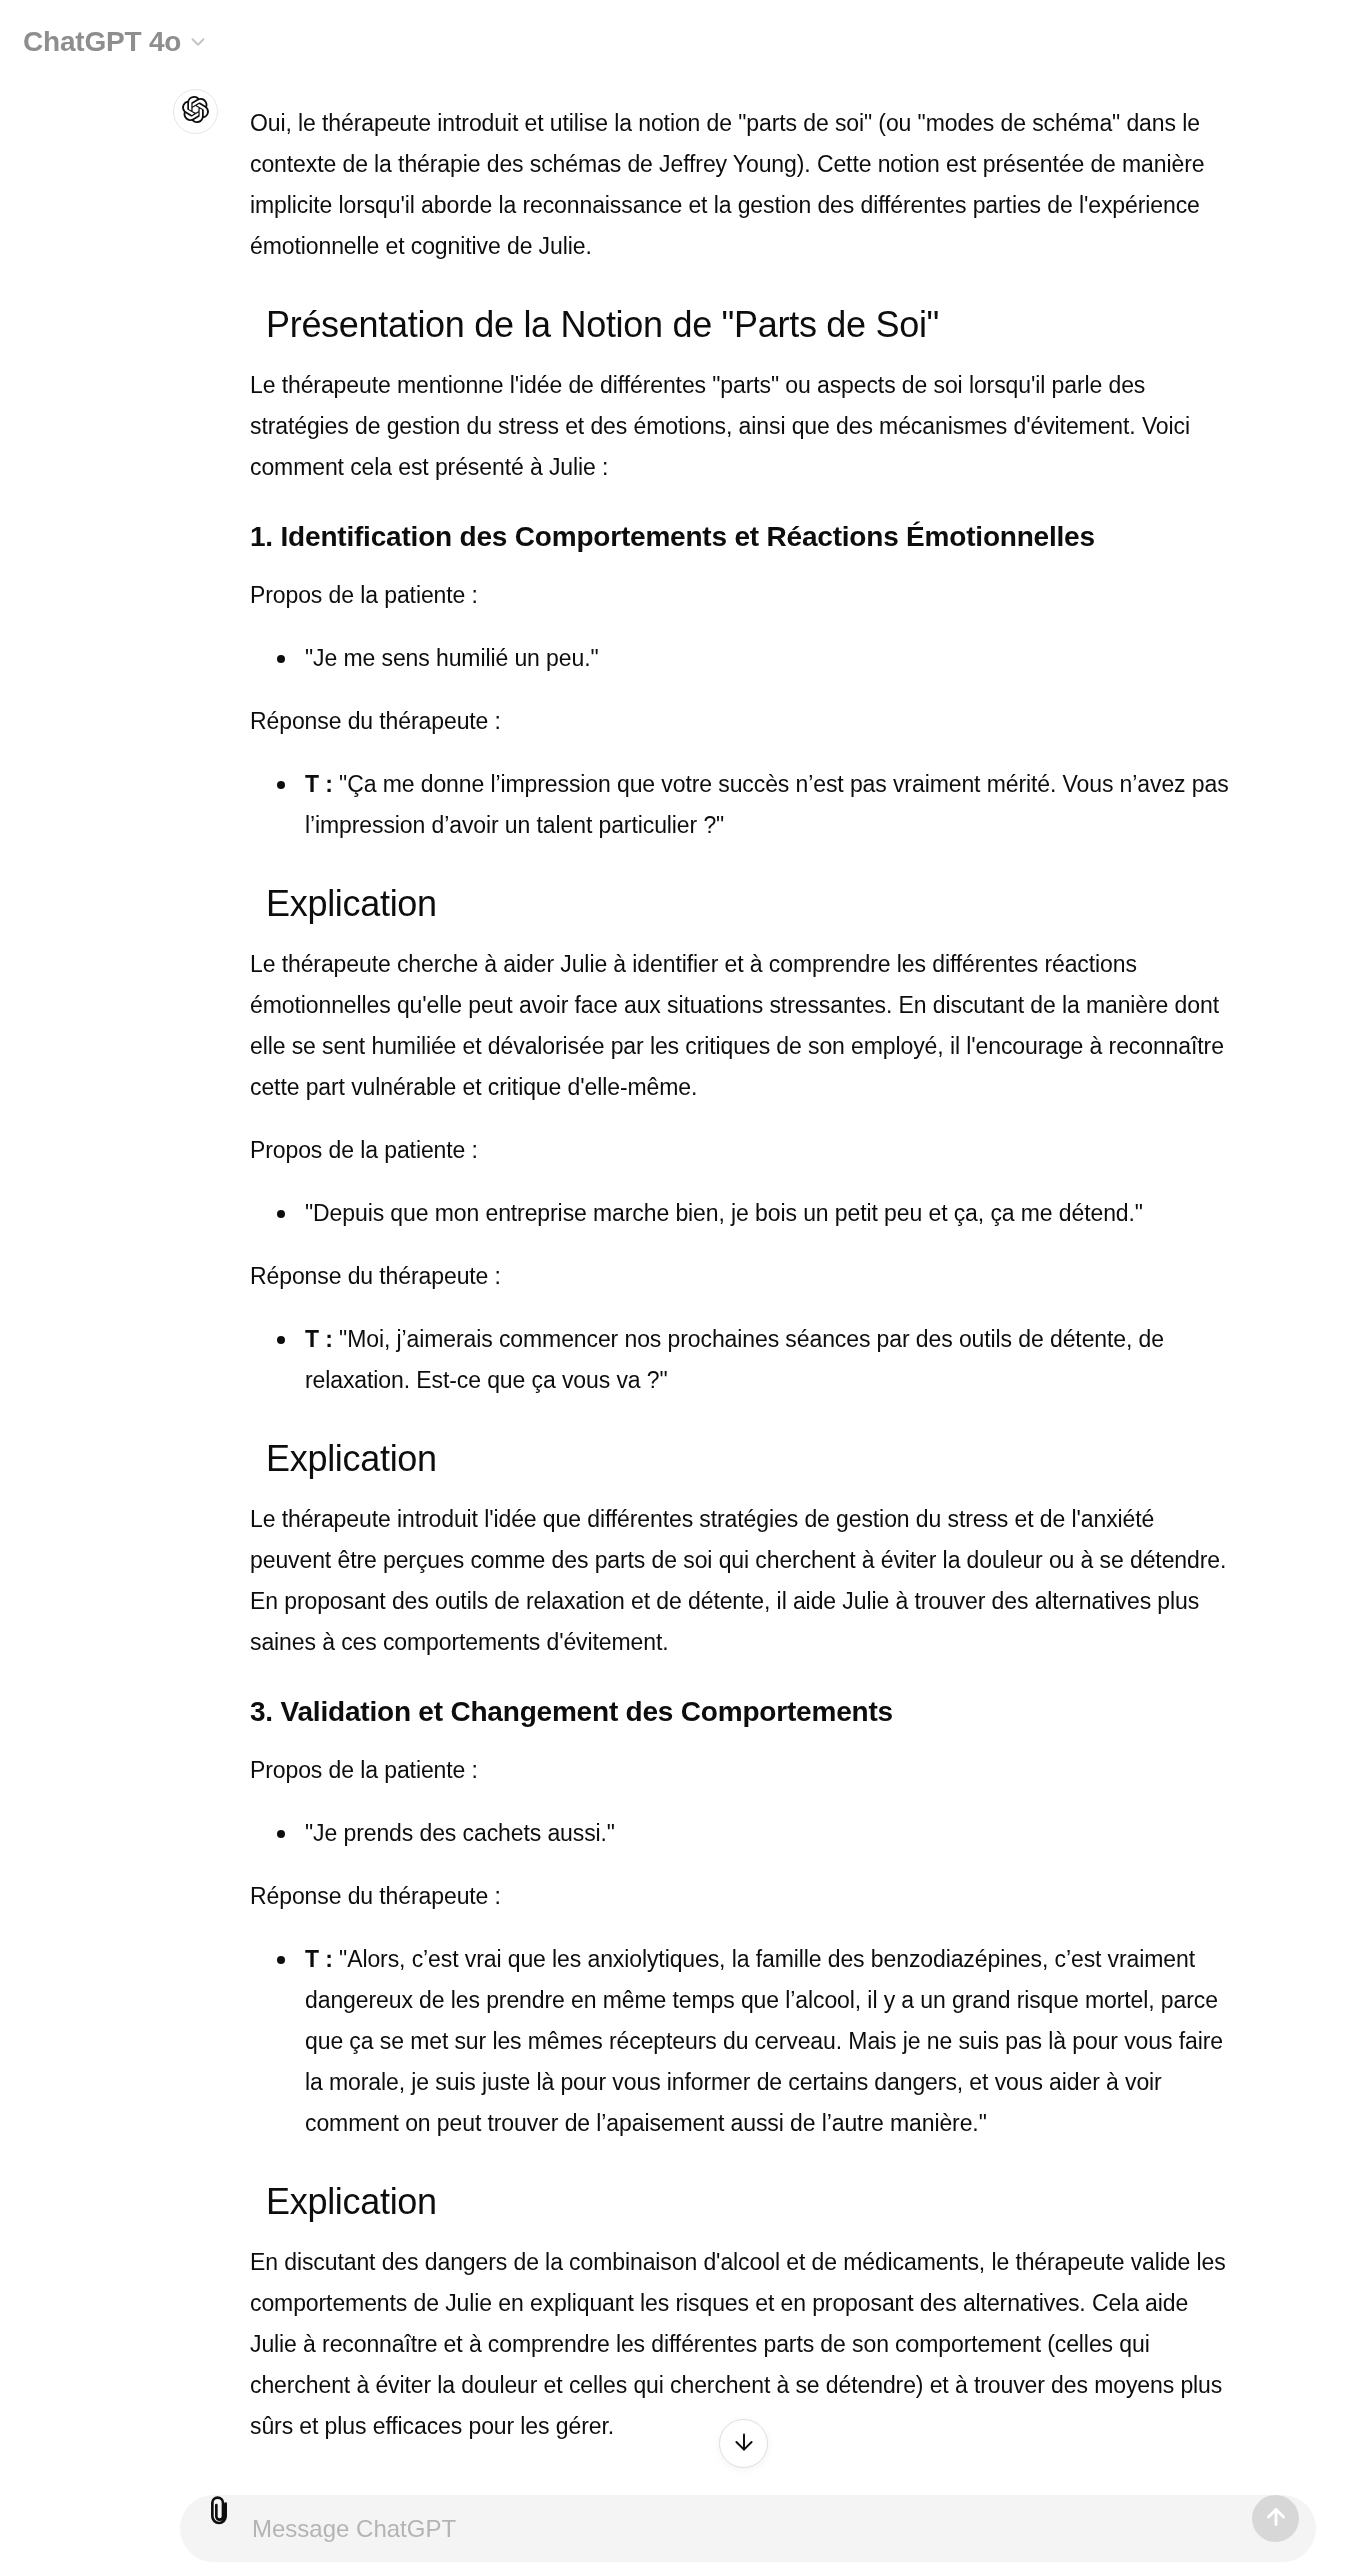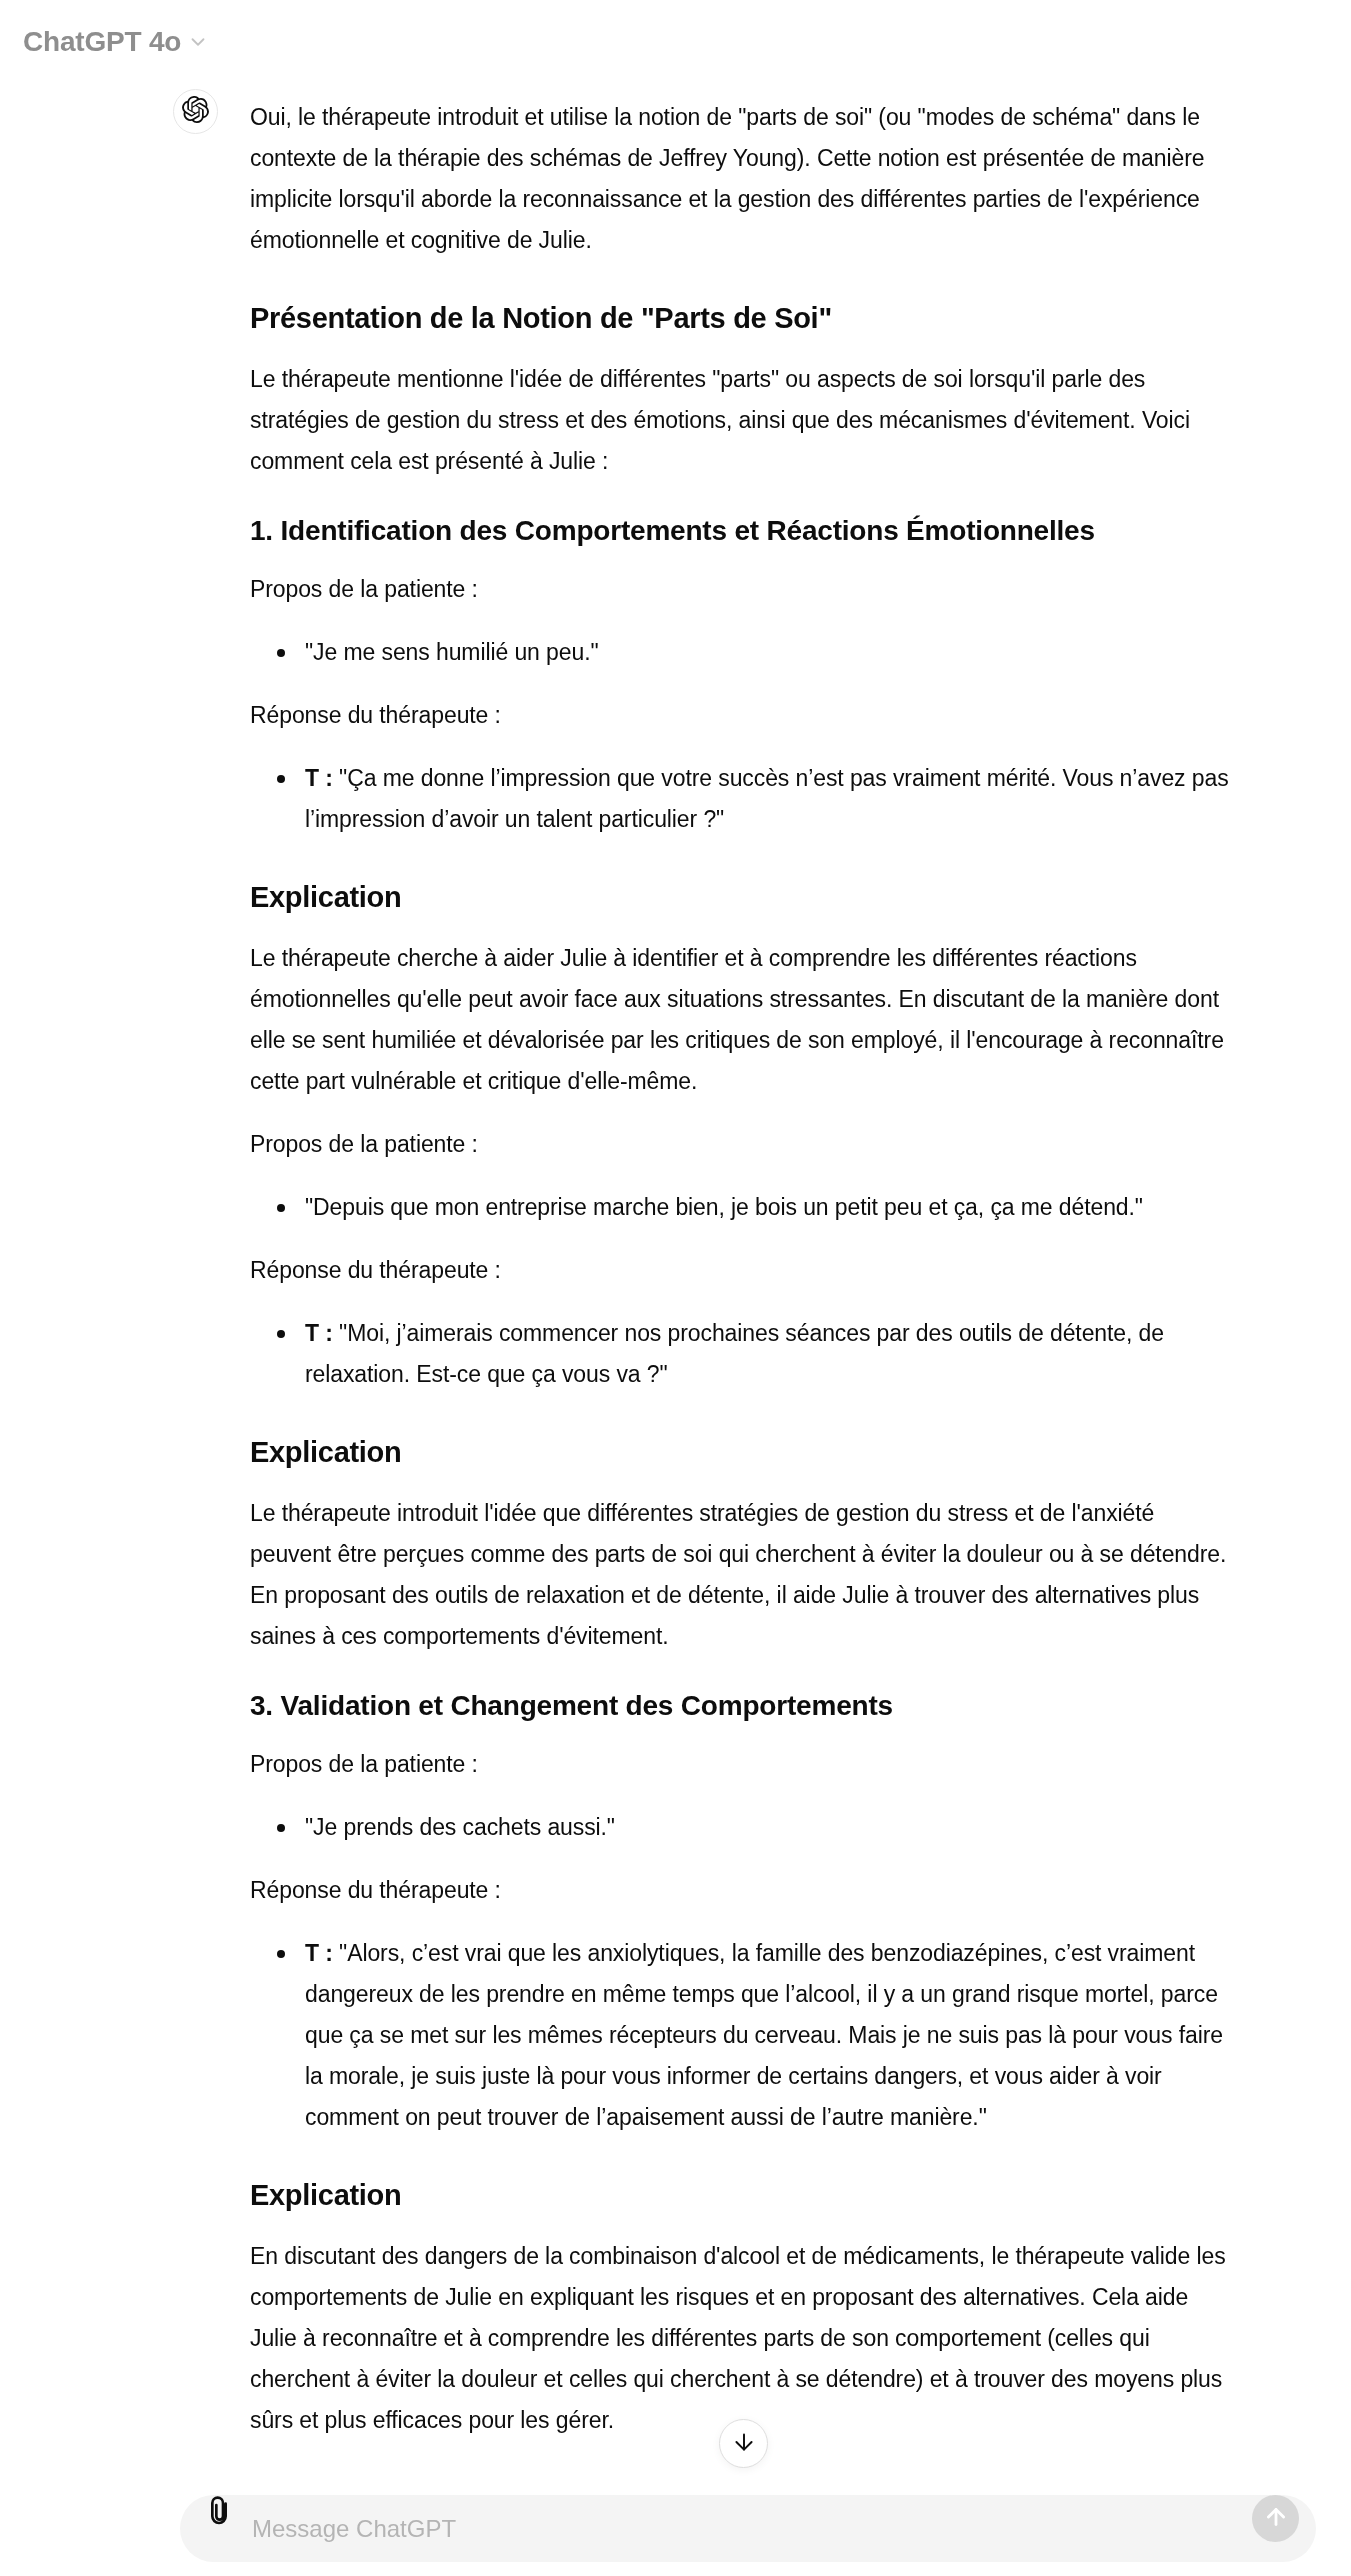--- a/index.html
+++ b/index.html
@@ -65,28 +65,28 @@
     justify-content: center;
     background: #ffffff;
   }
   .content {
     width: 986px;
     font-size: 23px;
     line-height: 41px;
     letter-spacing: -0.1px;
     color: #0d0d0d;
   }
-  .content > :first-child { margin-top: 8px; }
+  .content > :first-child { margin-top: 14px; }
   .content p { margin: 22px 0; }
   .content h2 {
-    font-size: 29px;
+    font-size: 36px;
     line-height: 37px;
-    font-weight: 700;
+    font-weight: 400;
     letter-spacing: -0.3px;
-    margin: 39px 0 22px 0;
+    margin: 39px 0 22px 16px;
   }
   .content h3 {
     font-size: 28px;
     line-height: 33px;
     font-weight: 700;
     letter-spacing: -0.2px;
     margin: 32px 0 22px 0;
   }
   .content p.label { font-weight: 400; }
   .content ul {

